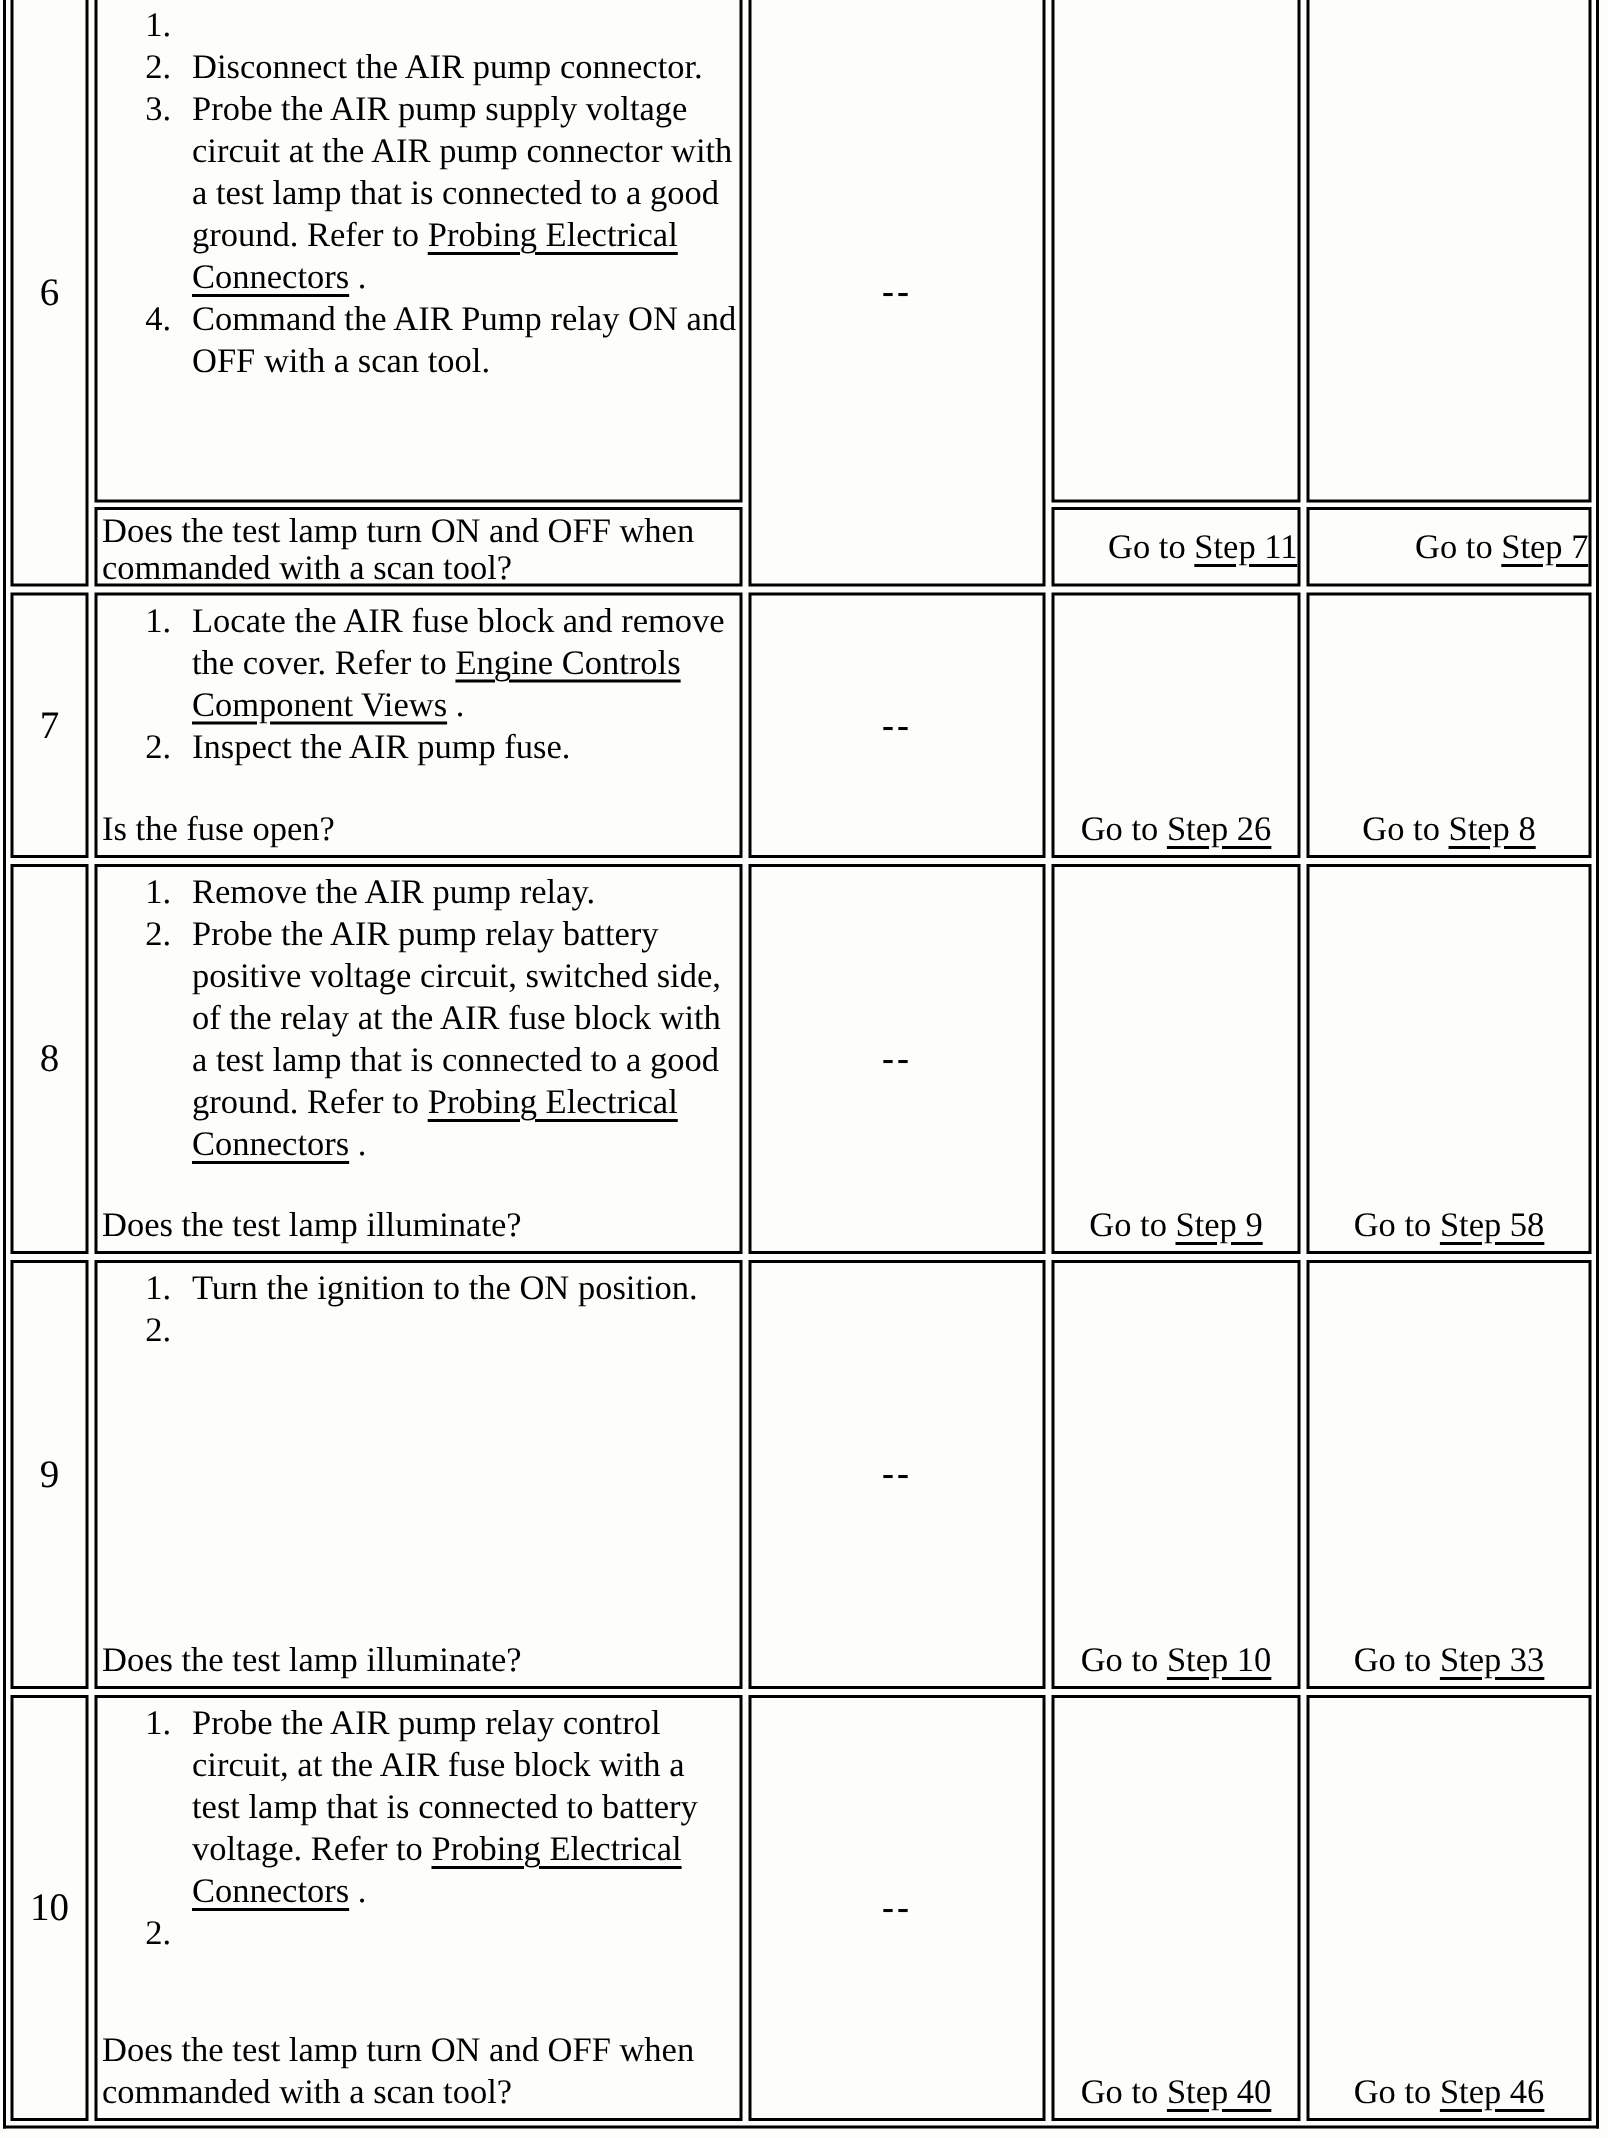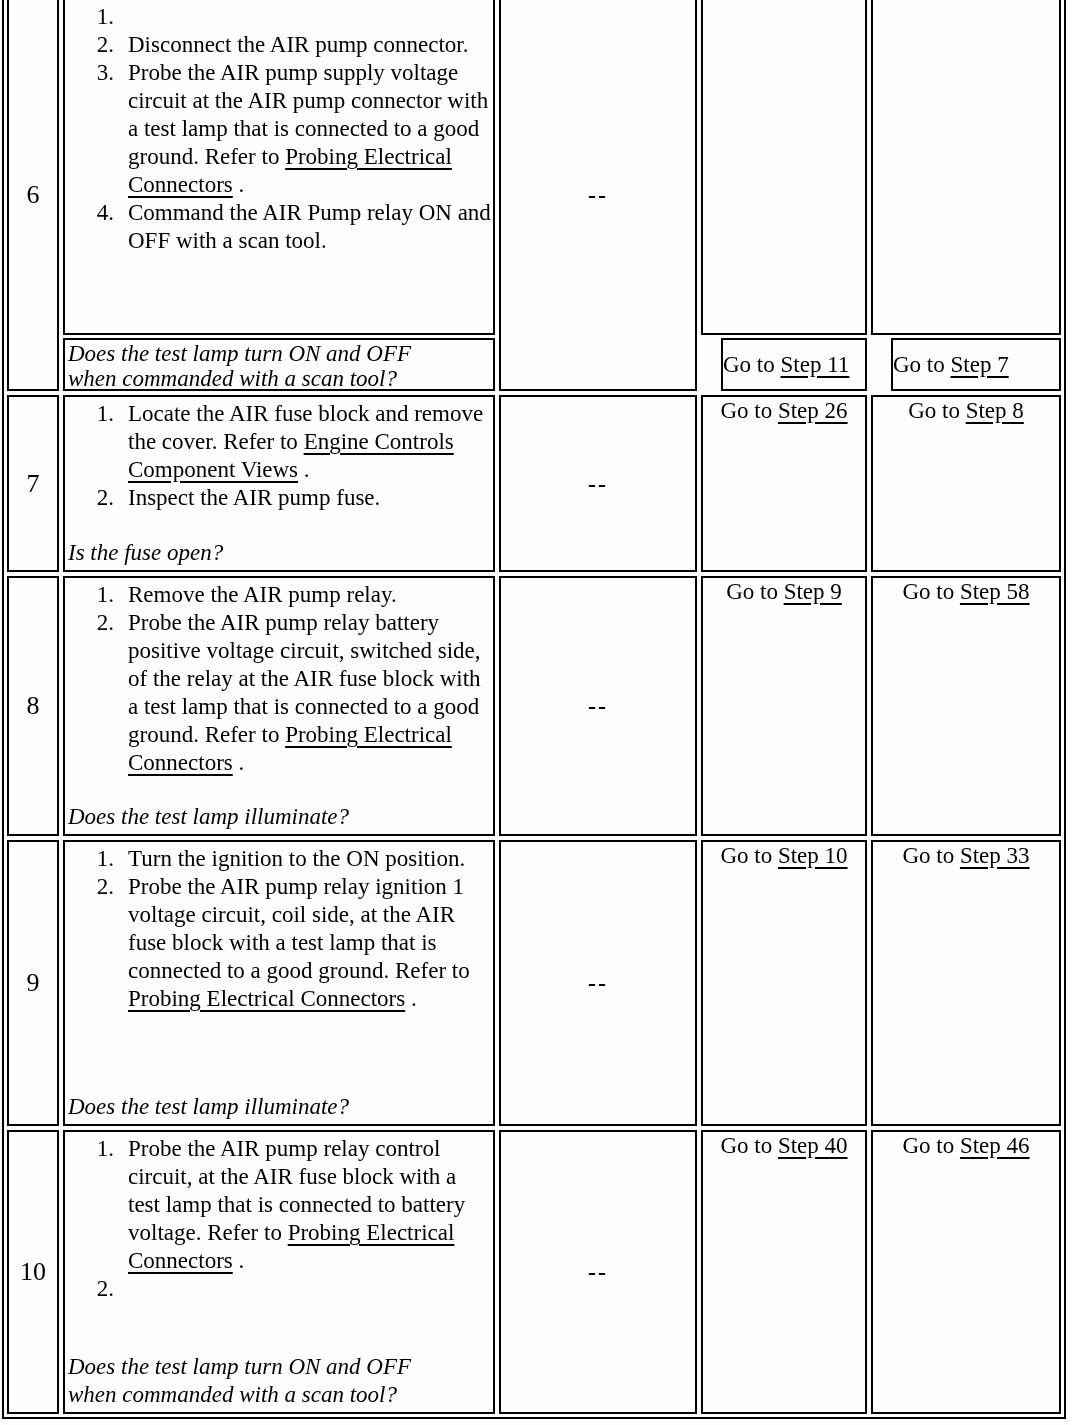--- a/index.html
+++ b/index.html
@@ -43,34 +43,33 @@
   .col { display: flex; flex-direction: column; gap: 3px; min-height: 0; }
   .abox { flex: 1; padding: 3px 2px 2px 0; overflow: hidden; }
   .afull { display: flex; flex-direction: column; padding: 3px 2px 2px 0; overflow: hidden; }
   .item { display: flex; }
   .num { flex: none; width: 49px; margin-right: 14px; text-align: right; }
   .txt { flex: 1; min-width: 0; }
   .qbox {
     height: 53px; padding: 1px 2px 1px 3px;
     line-height: 25px; overflow: hidden;
   }
-  .qbox > span, .question > span { display: inline-block; max-width: 397px; font-style: italic; }
+  .qbox > span, .question > span { display: inline-block; max-width: 397px; }
   .question { margin-top: auto; padding: 0 2px 1px 3px; }
   .value {
     display: flex; align-items: center; justify-content: center;
     font-weight: bold; font-size: 24px; letter-spacing: 2px;
   }
   .gfull {
-    display: flex; align-items: flex-start; justify-content: center;
+    display: flex; align-items: flex-end; justify-content: center;
     padding-bottom: 3px; overflow: hidden;
   }
   .goto6 {
-    height: 53px; display: flex; align-items: center; justify-content: flex-start;
+    height: 53px; display: flex; align-items: center; justify-content: flex-end;
     overflow: hidden;
-    margin-left: 20px;
   }
   .filler { flex: 1; }
   .lnk {
     color: #000;
     text-decoration: underline;
     text-decoration-thickness: 2px;
     text-underline-offset: 4px;
     cursor: pointer;
   }
   .goto-t { white-space: nowrap; }
@@ -183,21 +182,20 @@
     <div class="cell step">
       <span>9</span>
     </div>
     <div class="cell afull">
       <div class="item">
         <span class="num">1.</span>
         <span class="txt"><span>Turn the ignition to the ON position.</span></span>
       </div>
       <div class="item">
         <span class="num">2.</span>
-        <span class="txt"><span>Probe the AIR pump relay ignition 1 voltage circuit, coil side, at the AIR fuse block with a test lamp that is connected to a good ground. Refer to </span><a class="lnk">Probing Electrical Connectors</a><span> .</span></span>
       </div>
       <div class="question">
         <span>Does the test lamp illuminate?</span>
       </div>
     </div>
     <div class="cell value">
       <span>--</span>
     </div>
     <div class="cell gfull">
       <span class="goto-t"><span>Go to </span><a class="lnk">Step 10</a></span>

